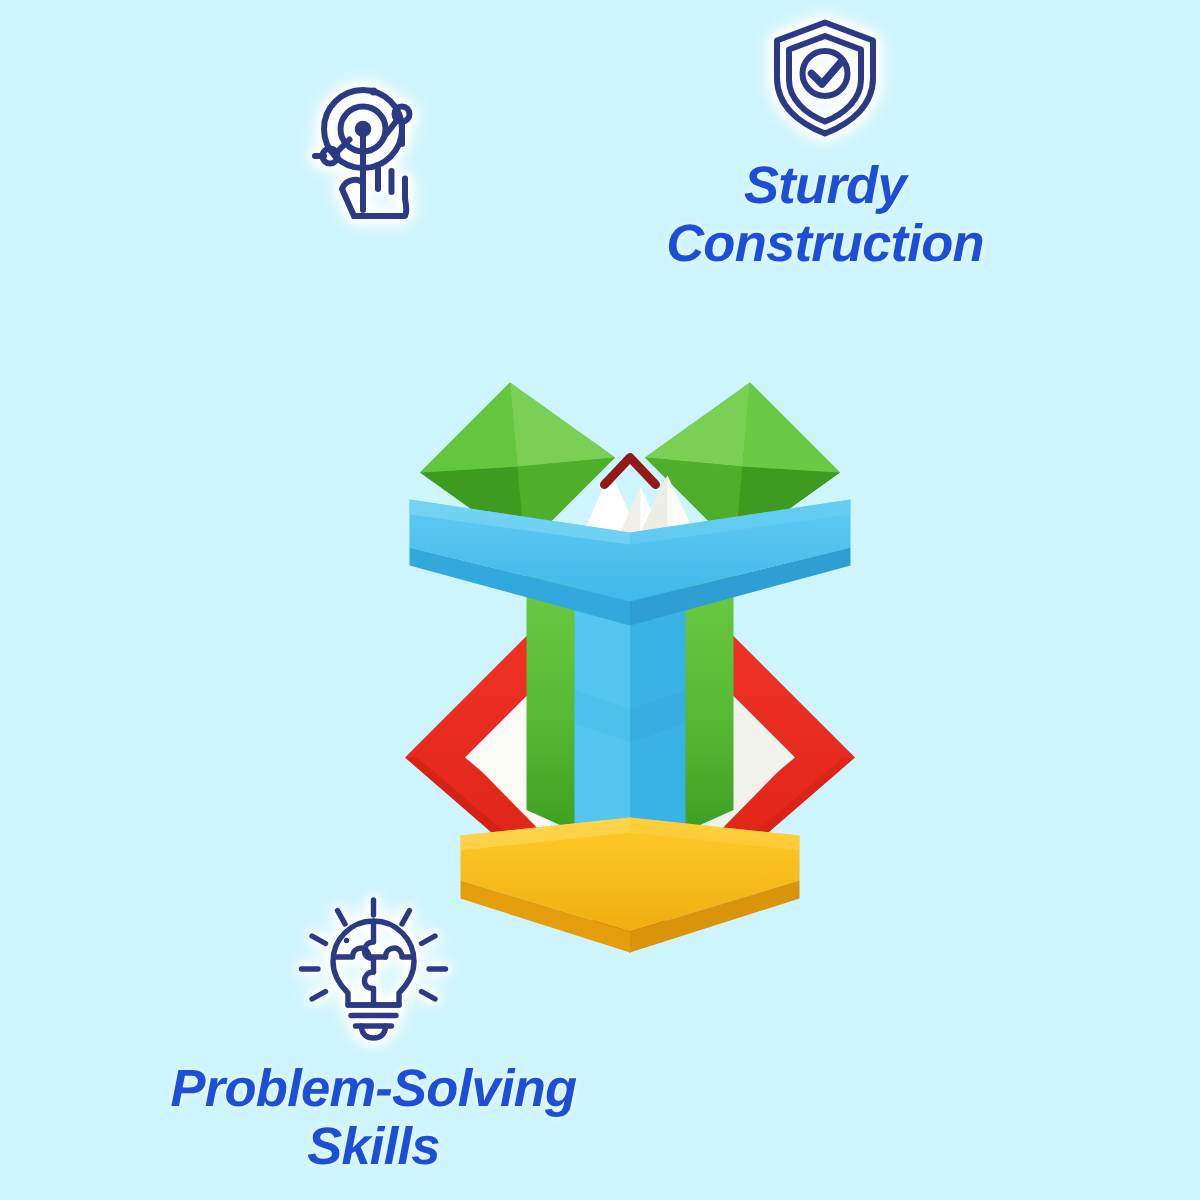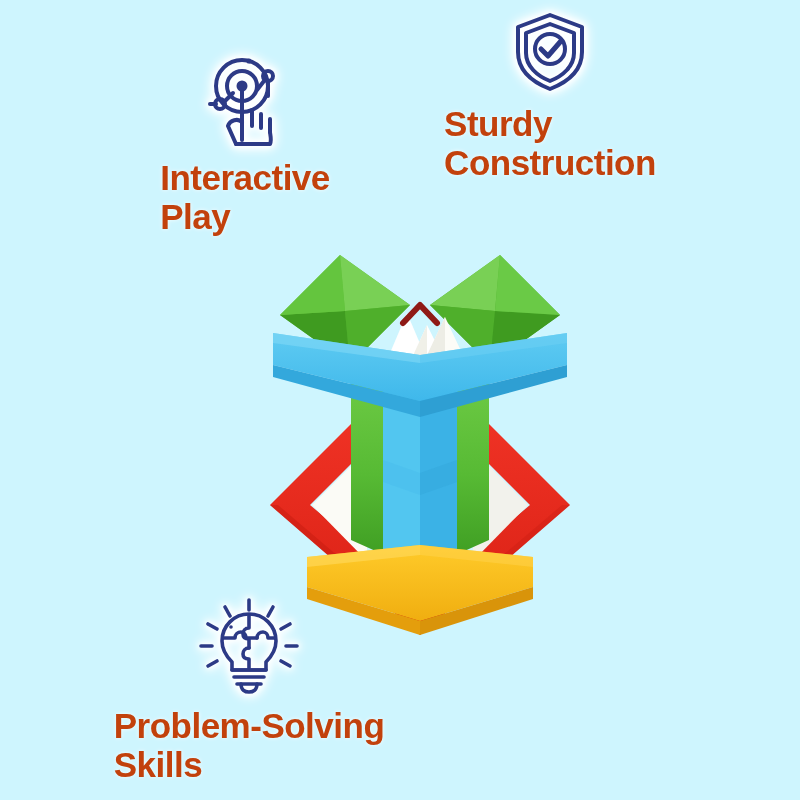--- a/index.html
+++ b/index.html
@@ -31,28 +31,29 @@
     z-index: 30;
   }
   .feature-icon {
     display: block;
     line-height: 0;
     filter: drop-shadow(0 0 3px #ffffff) drop-shadow(0 0 6px #ffffff)
             drop-shadow(0 0 2px #ffffff);
   }
   .feature-label {
     margin-top: 10px;
-    text-align: left;
-    color: #c2410c;
+    text-align: center;
+    color: #1d4ed8;
     font-family: "Liberation Sans", sans-serif;
     font-weight: 700;
     letter-spacing: -0.5px;
     line-height: 1.12;
     white-space: pre-line;
     text-shadow: 0 0 4px rgba(255,255,255,0.85);
+    font-style: italic;
   }
 
   #feature-interactive {
     left: 110px;
     top: 52px;
     width: 270px;
   }
   #feature-interactive .feature-label { font-size: 35px; }
 
   #feature-sturdy {
@@ -211,22 +212,20 @@
         <path d="M14 52 L8 52"></path>
         <path d="M40 39 L40 70"></path>
         <path d="M40 70 L40 88"></path>
         <path d="M50 58 L50 74"></path>
         <path d="M59 62 L59 76"></path>
         <path d="M68 67 L68 80"></path>
         <path d="M40 70 C36 66 28 68 26 74 L34 92"></path>
         <path d="M34 92 L68 92 C70 88 68 82 68 80"></path>
       </svg>
     </span>
-    <div class="feature-label">Interactive
-Play</div>
   </div>
 
   <div class="feature" id="feature-sturdy">
     <span class="feature-icon">
       <svg width="80" height="84" viewBox="0 0 80 84" xmlns="http://www.w3.org/2000/svg" fill="none" stroke="#2C3A86" stroke-width="4" stroke-linecap="round" stroke-linejoin="round">
         <path d="M40 5 L72 17 V42 C72 60 58 72 40 79 C22 72 8 60 8 42 V17 Z"></path>
         <path d="M40 14 L64 23 V43 C64 56 53 66 40 71 C27 66 16 56 16 43 V23 Z"></path>
         <circle cx="40" cy="39" r="15"></circle>
         <path d="M31 39 L38 46 L51 31" stroke-width="5"></path>
         <circle cx="58" cy="59" r="1.8" fill="#2C3A86" stroke="none"></circle>

